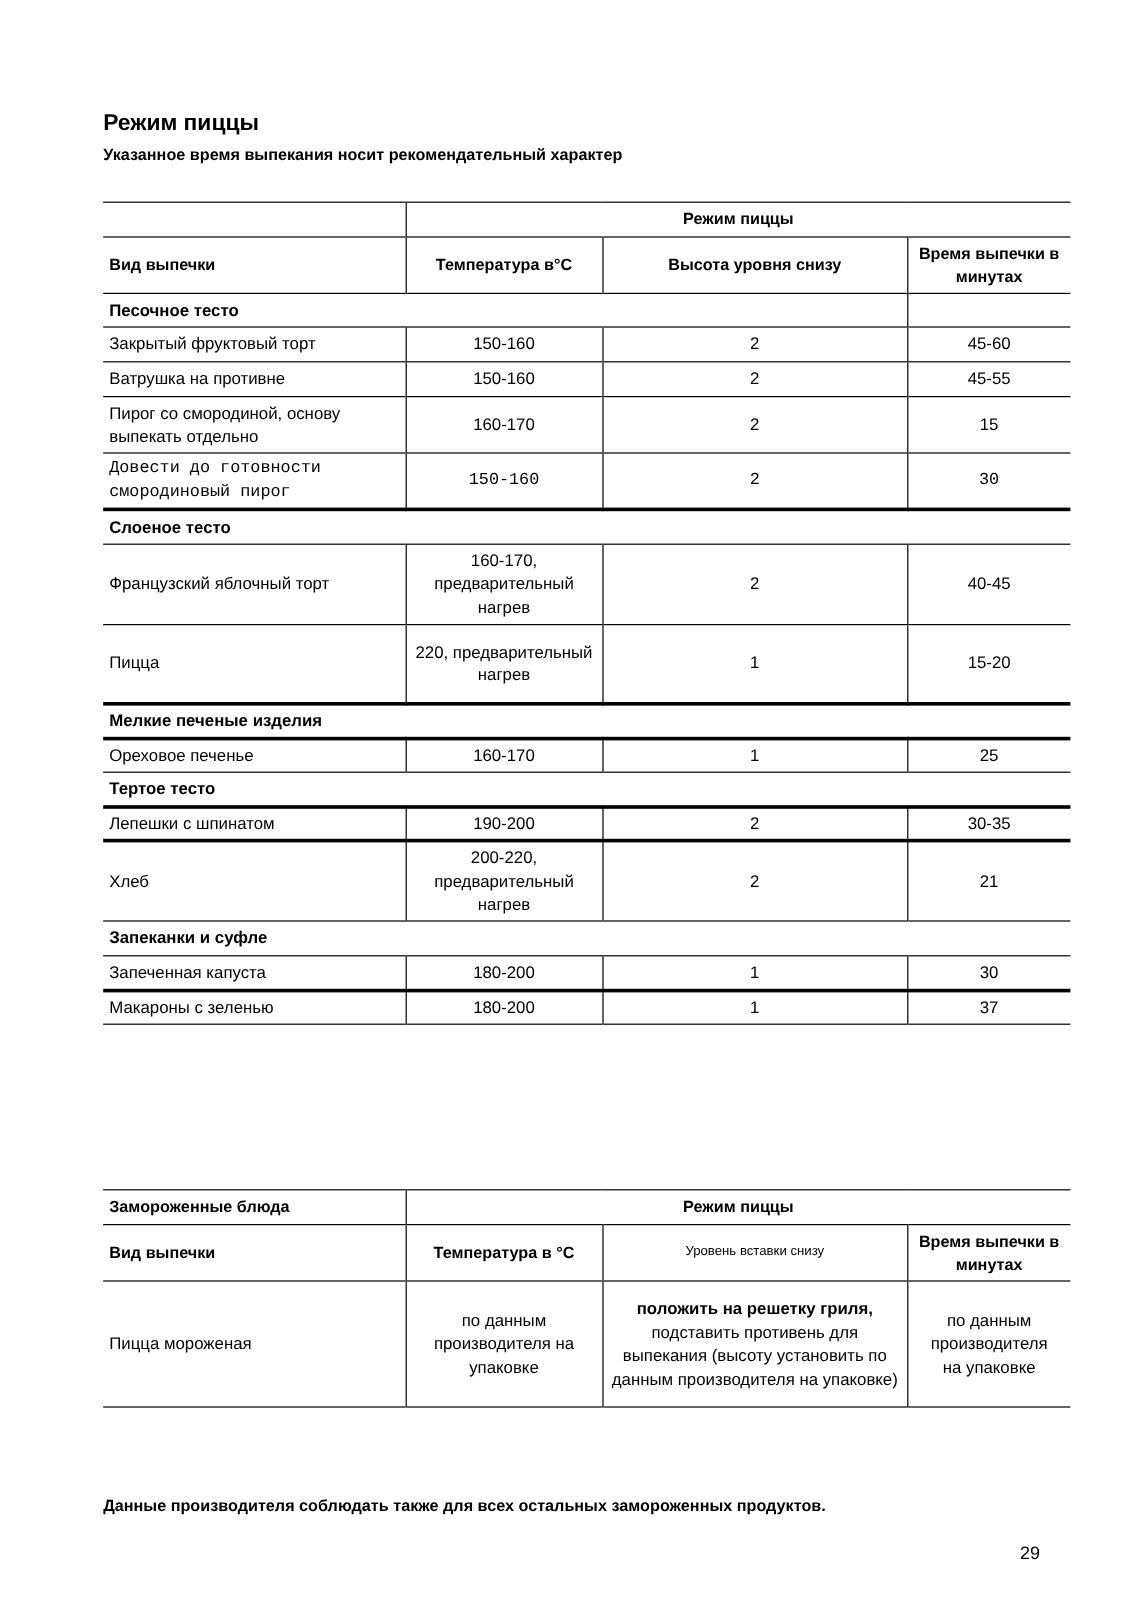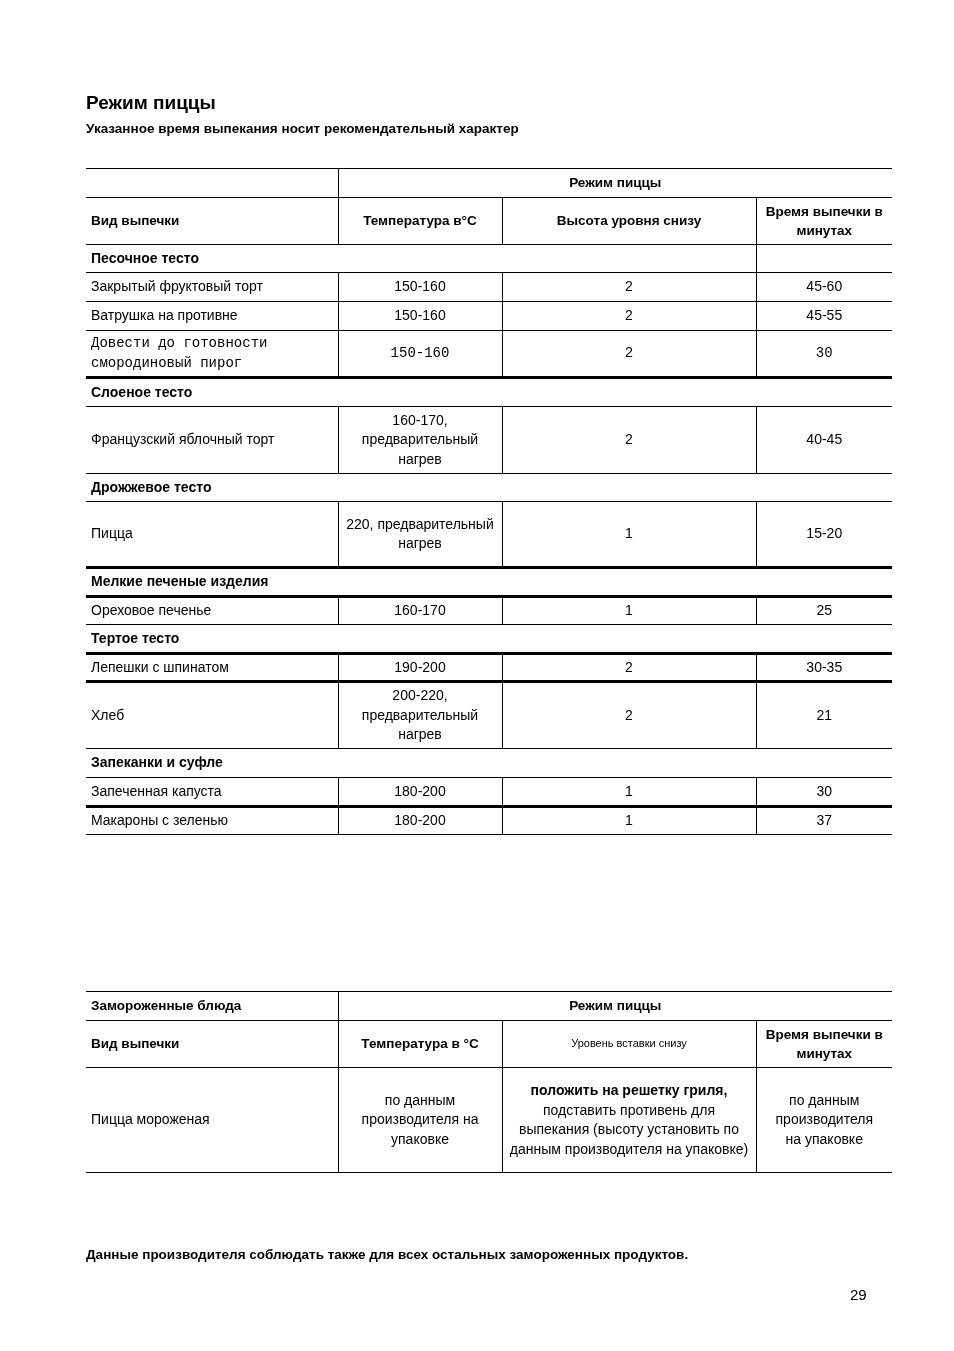--- a/index.html
+++ b/index.html
@@ -80,40 +80,43 @@
       <td class="c">150-160</td>
       <td class="c">2</td>
       <td class="c">45-60</td>
     </tr>
     <tr style="height:29px;">
       <td>Ватрушка на противне</td>
       <td class="c">150-160</td>
       <td class="c">2</td>
       <td class="c">45-55</td>
     </tr>
+    <tr style="height:47px;">
+      <td>Пирог со смородиной, основу выпекать отдельно</td>
+      <td class="c">160-170</td>
+      <td class="c">2</td>
+      <td class="c">15</td>
+    </tr>
     <tr style="height:47px;font-family:Liberation Mono, monospace;">
       <td>Довести до готовности смородиновый пирог</td>
       <td class="c">150-160</td>
       <td class="c">2</td>
       <td class="c">30</td>
     </tr>
 
     <tr class="cat thick" style="height:29px;">
       <td colspan="4" class="b catcell">Слоеное тесто</td>
     </tr>
     <tr style="height:67px;">
       <td>Французский яблочный торт</td>
       <td class="c">160-170, предварительный нагрев</td>
       <td class="c">2</td>
       <td class="c">40-45</td>
     </tr>
 
-    <tr class="cat" style="height:28px;">
-      <td colspan="4" class="b catcell">Дрожжевое тесто</td>
-    </tr>
     <tr style="height:66px;">
       <td>Пицца</td>
       <td class="c">220, предварительный нагрев</td>
       <td class="c">1</td>
       <td class="c">15-20</td>
     </tr>
 
     <tr class="cat thick" style="height:29px;">
       <td colspan="4" class="b catcell">Мелкие печеные изделия</td>
     </tr>

